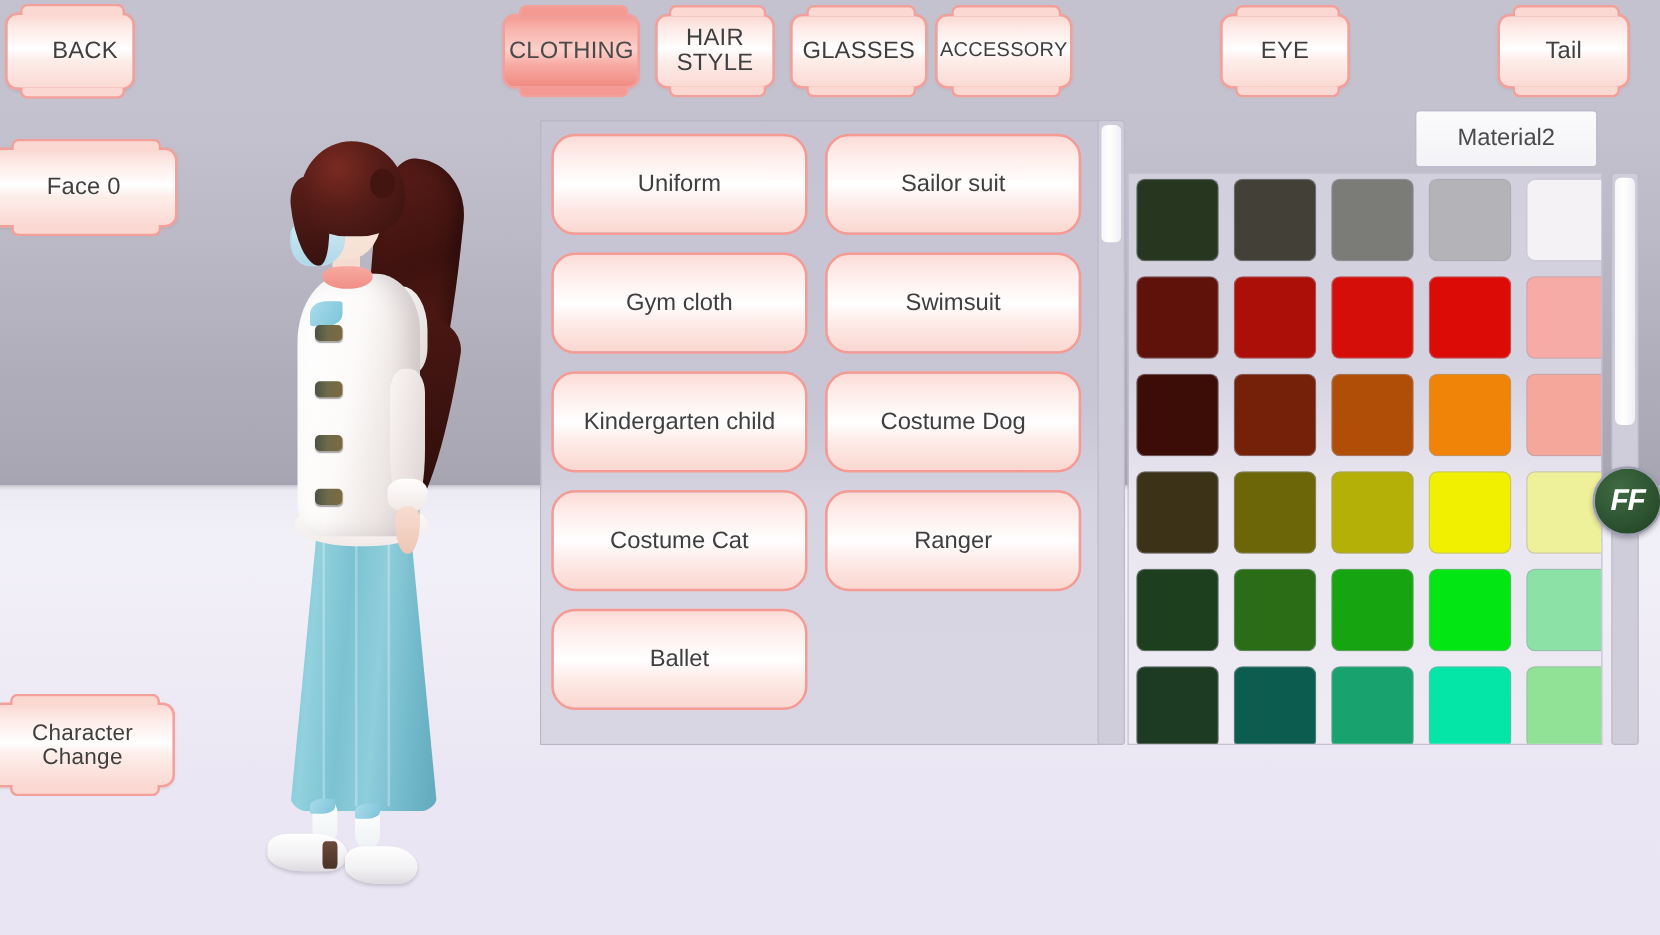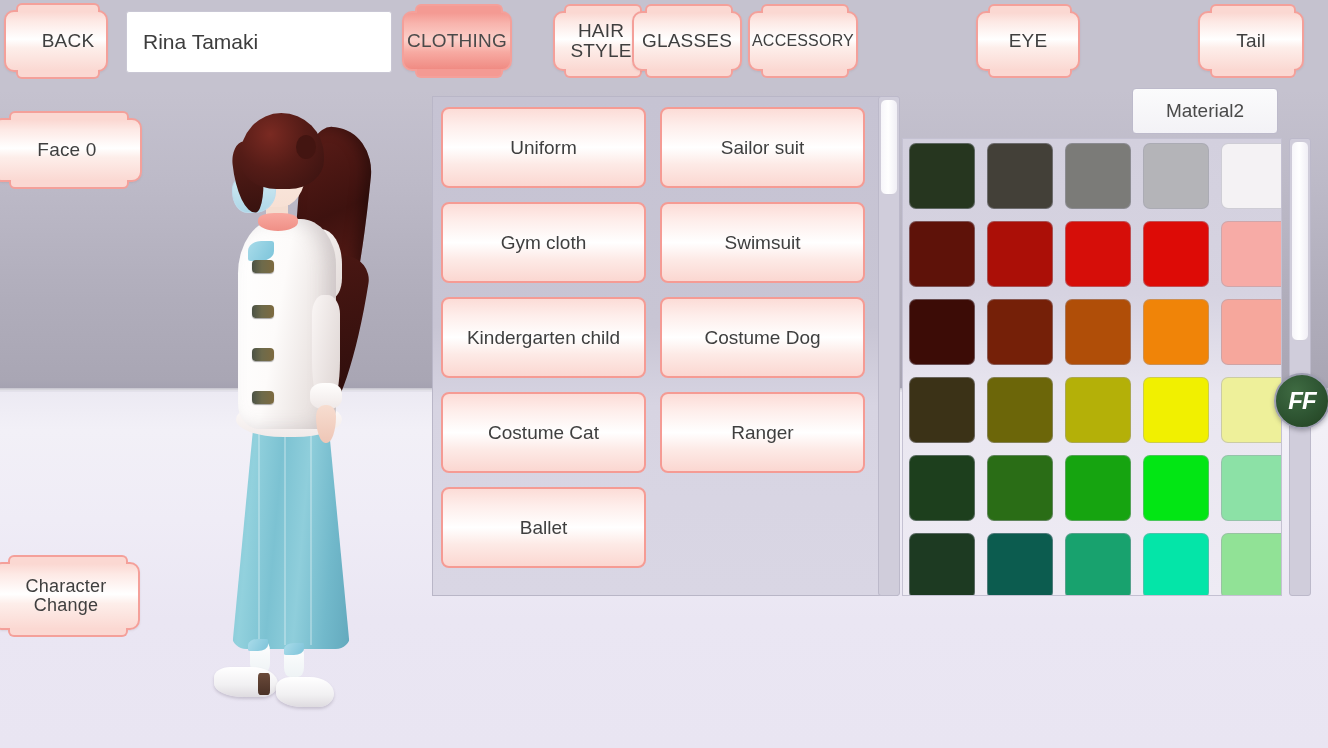--- a/index.html
+++ b/index.html
@@ -189,21 +189,21 @@
   .gbtn::after  { bottom: -9px; border-bottom: 2px solid #f4a09a; border-radius: 0 0 6px 6px; }
 
   .gbtn.active {
     background: linear-gradient(180deg,
         #f49a93 0%, #f8b3ac 18%, #fcd0ca 48%, #f7aaa2 70%, #f08b83 100%);
     color: #4a4a4a;
   }
   .gbtn.active::before, .gbtn.active::after { background: #f49a93; }
 
   #tab-clothing  { left: 402px; top: 11px; width: 110px; height: 60px; font-size: 19px; }
-  #tab-hairstyle { left: 524px; top: 11px; width: 96px;  height: 60px; margin-left: 29px; }
+  #tab-hairstyle { left: 524px; top: 11px; width: 96px;  height: 60px; }
   #tab-glasses   { left: 632px; top: 11px; width: 110px; height: 60px; }
   #tab-accessory { left: 748px; top: 11px; width: 110px; height: 60px; font-size: 16px; }
   #tab-mask      { left: 864px; top: 11px; width: 102px; height: 60px; }
   #tab-eye       { left: 976px; top: 11px; width: 104px; height: 60px; }
   #tab-wings     { left: 1088px; top: 11px; width: 104px; height: 60px; }
   #tab-tail      { left: 1198px; top: 11px; width: 106px; height: 60px; }
 
   #back-button   { left: 4px; top: 10px; width: 104px; height: 62px; padding-left: 24px; }
   #face-button   { left: -8px; top: 118px; width: 150px; height: 64px; }
   #charchange-button { left: -8px; top: 562px; width: 148px; height: 68px; font-size: 18px; }
@@ -227,21 +227,21 @@
     display: grid; grid-template-columns: 205px 205px; gap: 14px 14px;
   }
   .item-btn {
     height: 81px;
     display: flex; align-items: center; justify-content: center;
     text-align: center;
     font-size: 19px; color: #3f3f3f;
     background: linear-gradient(180deg,
        #fcdcd7 0%, #feeeeb 22%, #ffffff 50%, #fdeae6 72%, #fbd7d1 100%);
     border: 2px solid #f59b94;
-    border-radius: 8px;
+    border-radius: 19px;
     cursor: pointer;
   }
 
   .vscroll {
     position: absolute; background: #d0cddb;
     border: 1px solid #bcb9ca; border-radius: 3px;
   }
   .vthumb {
     position: absolute; left: 1px; width: calc(100% - 2px);
     background: linear-gradient(90deg,#f7f6fa,#ffffff 45%,#f0eef5);
@@ -333,21 +333,20 @@
     <div class="ch eye"></div>
     <div class="ch mask"></div>
     <div class="ch hair-side"></div>
     <div class="ch hair-top"></div>
     <div class="ch hair-band"></div>
   </div>
 
   <div class="topbar">
     <div class="gbtn" id="back-button">BACK</div>
 
-    <input class="name-field" id="name-input" value="Rina Tamaki" placeholder="Name" style="">
 
     <div class="gbtn active" id="tab-clothing">CLOTHING</div>
     <div class="gbtn" id="tab-hairstyle">HAIR STYLE</div>
     <div class="gbtn" id="tab-glasses">GLASSES</div>
     <div class="gbtn" id="tab-accessory">ACCESSORY</div>
     <div class="gbtn" id="tab-eye">EYE</div>
     <div class="gbtn" id="tab-tail">Tail</div>
   </div>
 
   <div class="gbtn" id="face-button">Face 0</div>

